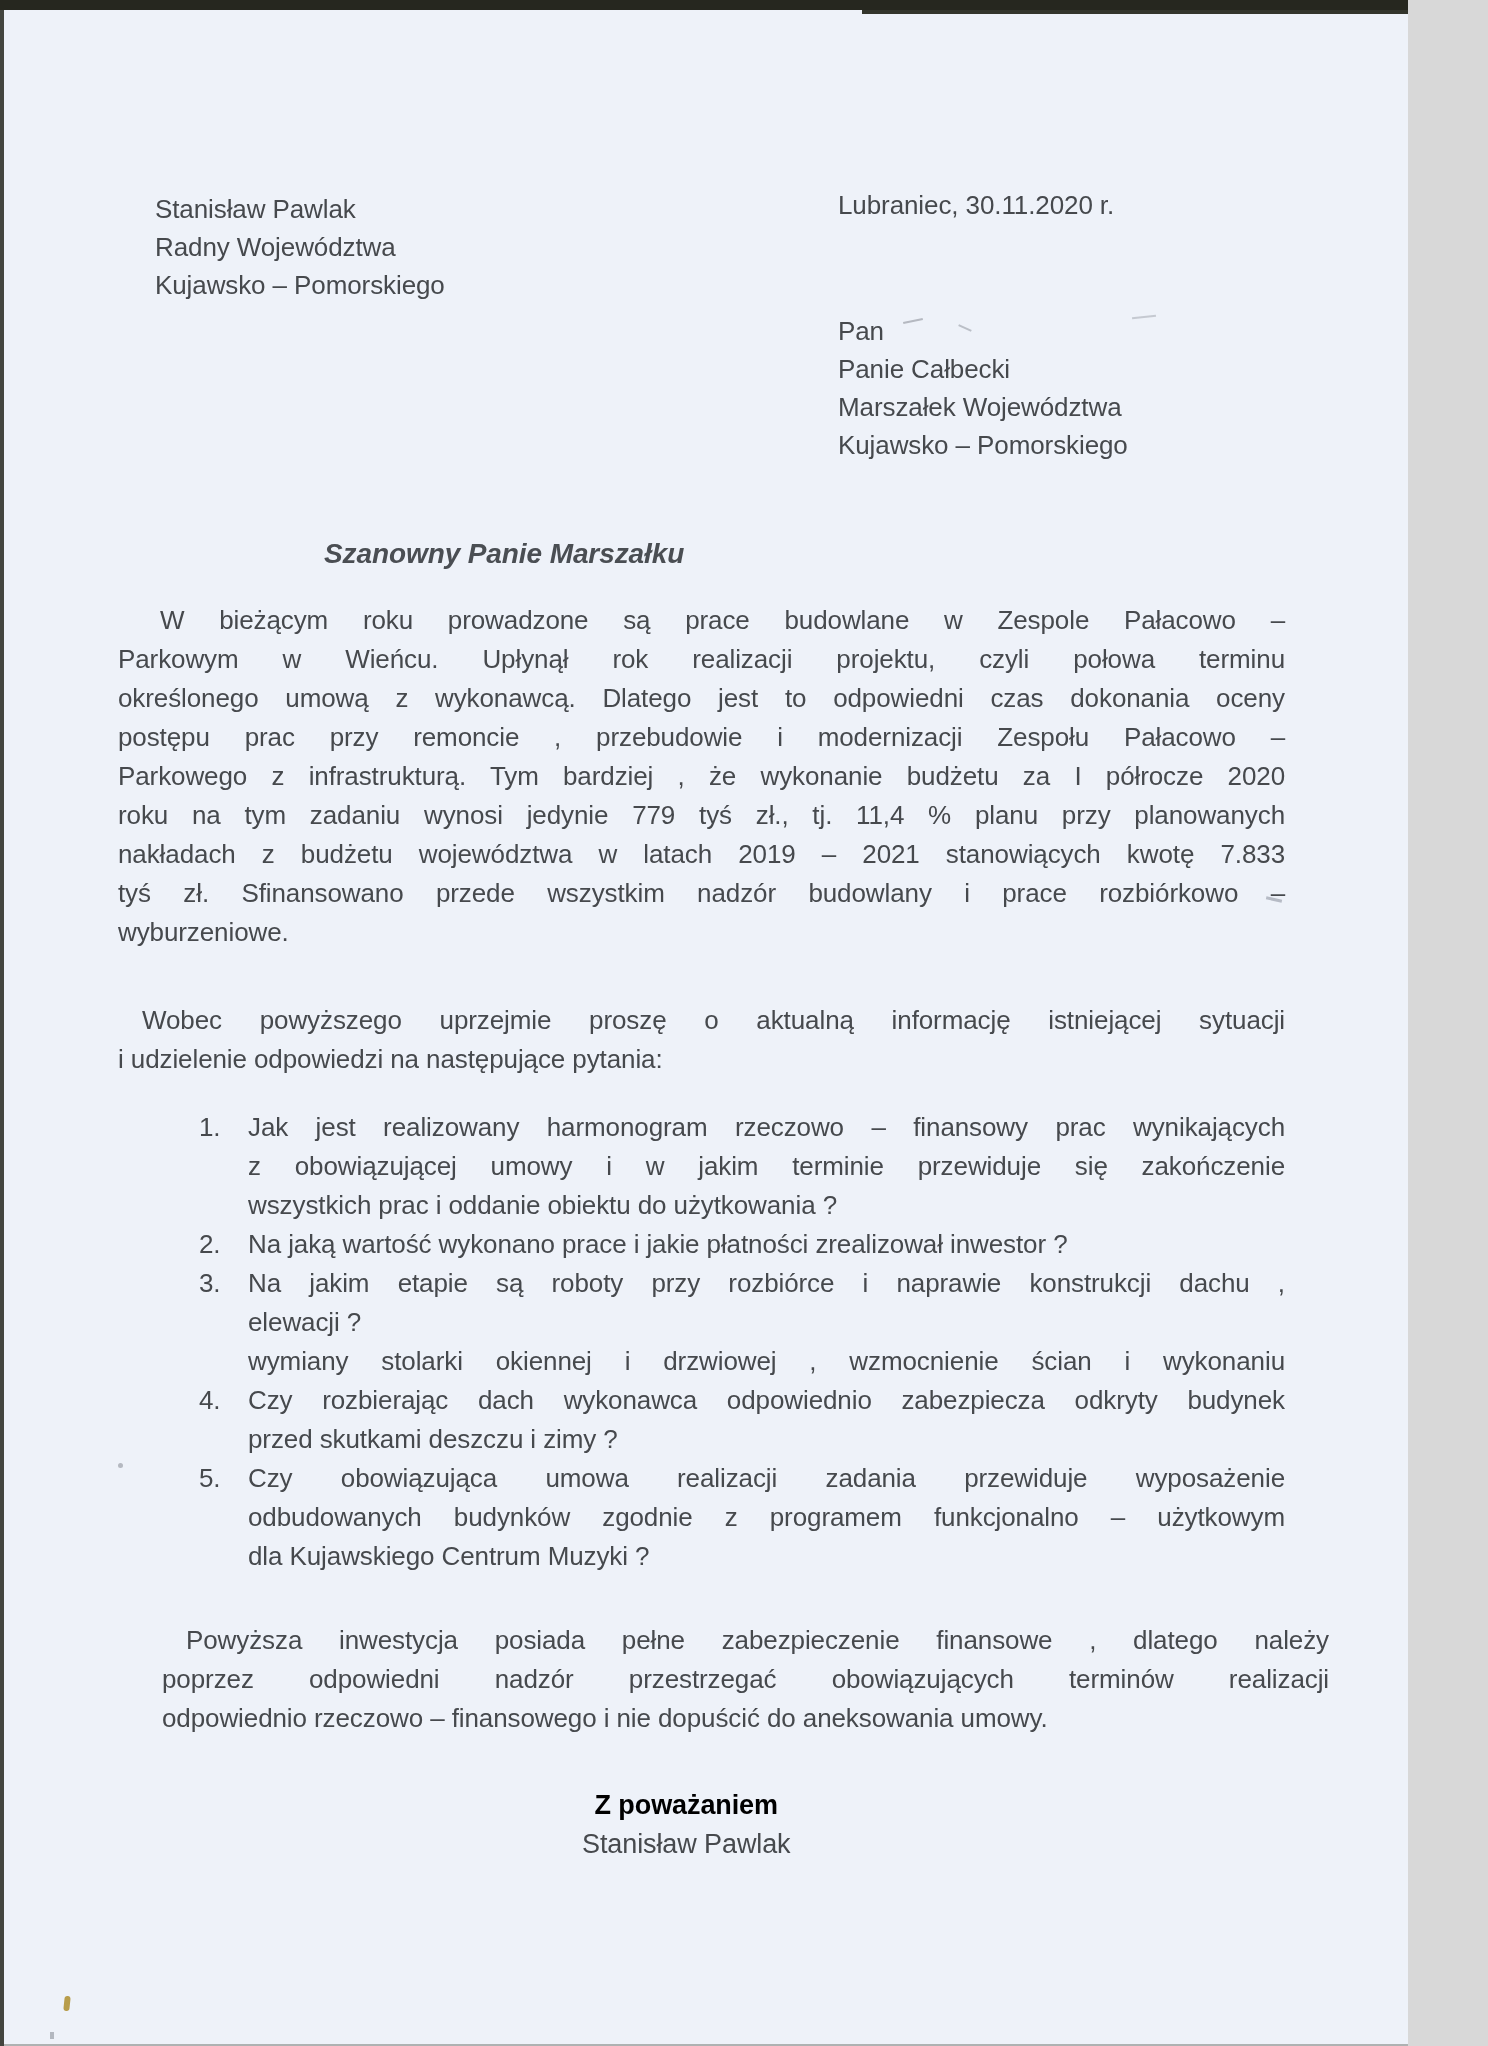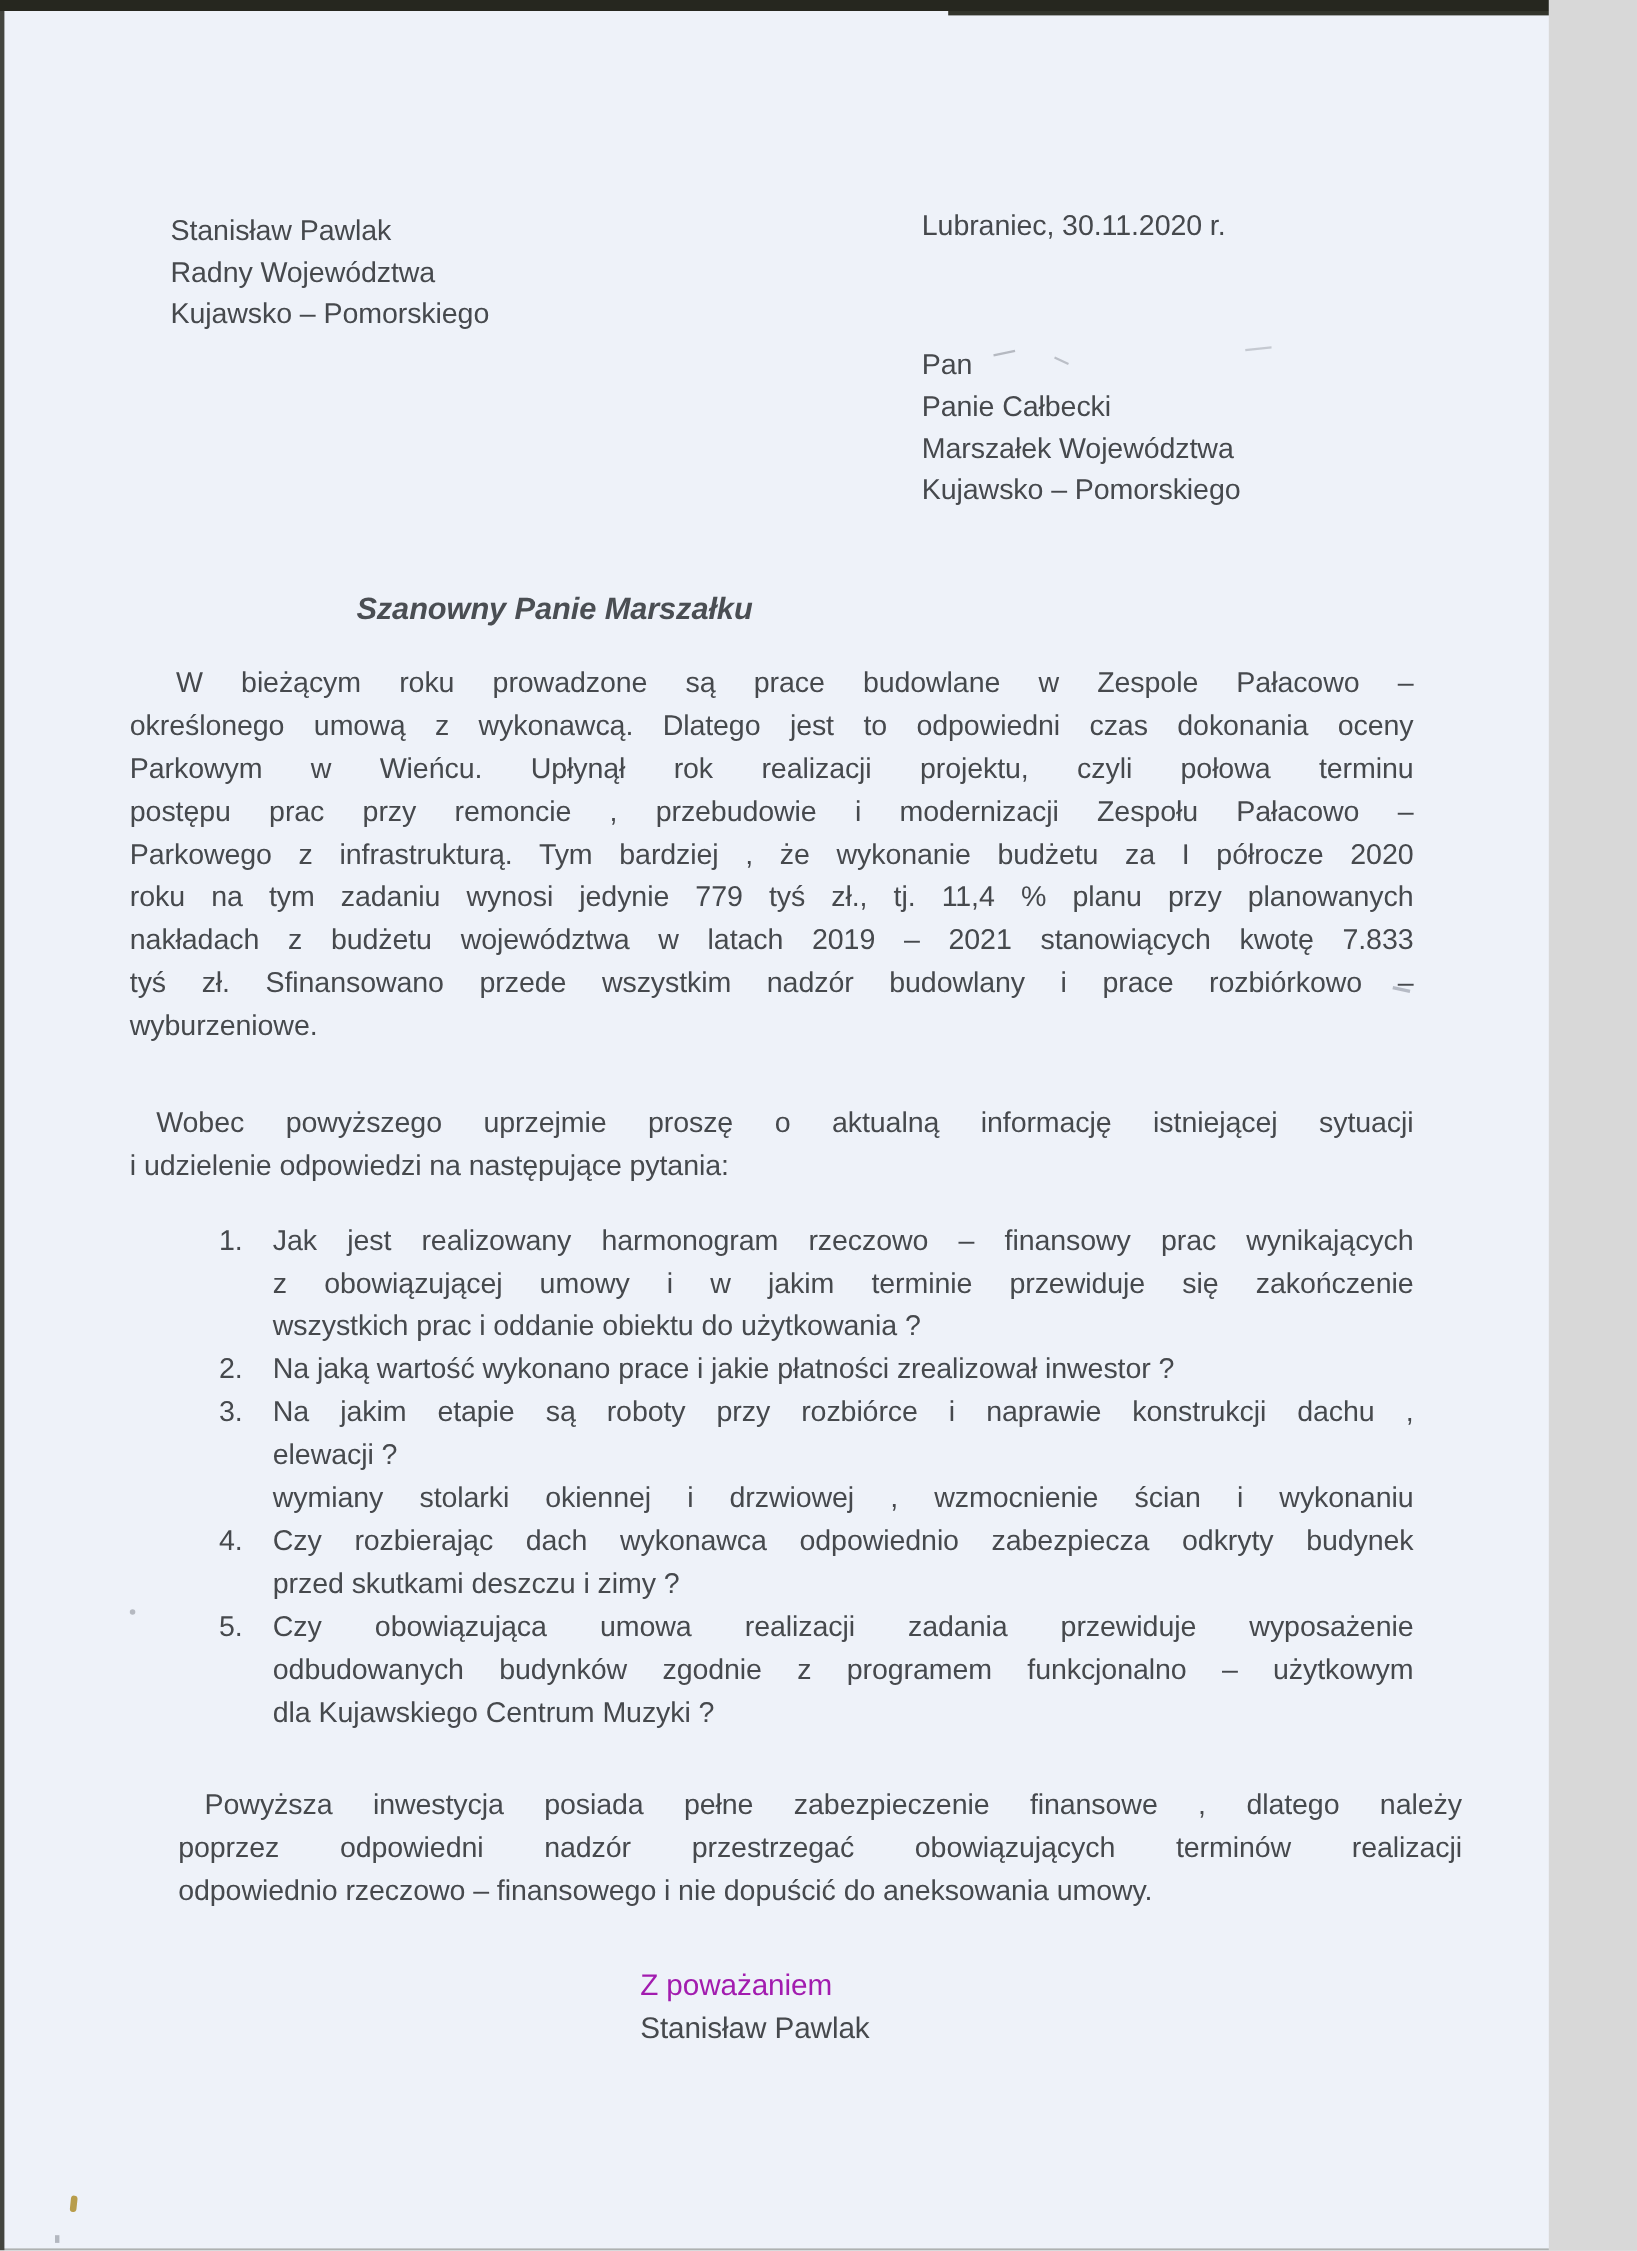--- a/index.html
+++ b/index.html
@@ -24,21 +24,21 @@
   .sender     { position: absolute; left: 155px; top: 190px; font-size: 26px; line-height: 38px; }
   .date       { position: absolute; left: 838px; top: 190px; font-size: 26px; }
   .recipient  { position: absolute; left: 838px; top: 312px; font-size: 26px; line-height: 38px; }
   .salutation { position: absolute; left: 324px; top: 538px; font-size: 28px; font-weight: bold; font-style: italic; color: #4a4e53; }
   .para       { position: absolute; left: 118px; width: 1167px; font-size: 26px; line-height: 39px; }
   .para-intro   { top: 601px; }
   .para-request { top: 1001px; }
   .qlist      { position: absolute; left: 118px; top: 1108px; width: 1167px; font-size: 26px; line-height: 39px; }
   .para-closing { top: 1621px; margin-left: 44px; }
   .signature  { position: absolute; left: 582px; top: 1786px; font-size: 27px; line-height: 39px; }
-  .valediction { font-weight: normal; color: #a21caf; }
+  .valediction { font-weight: bold; color: #000000; text-align: center; }
 
   
   .jline { text-align: justify; text-align-last: justify; min-height: 39px; }
   .jline.lastline { text-align: left; text-align-last: left; }
   .plain .jline { text-align: left; text-align-last: left; min-height: 38px; }
   [data-indent="wide"]   .jline:first-child { text-indent: 42px; }
   [data-indent="normal"] .jline:first-child { text-indent: 24px; }
 
   
   .q-item  { position: relative; padding-left: 130px; }
@@ -77,22 +77,22 @@
       <div class="jline">Pan</div>
       <div class="jline">Panie Całbecki</div>
       <div class="jline">Marszałek Województwa</div>
       <div class="jline lastline">Kujawsko – Pomorskiego</div>
     </div>
 
   <div class="salutation">Szanowny Panie Marszałku</div>
 
   <div class="para para-intro" data-indent="wide">
       <div class="jline">W bieżącym roku prowadzone są prace budowlane w Zespole Pałacowo –</div>
+      <div class="jline">Parkowym w Wieńcu. Upłynął rok realizacji projektu, czyli połowa terminu</div>
       <div class="jline">określonego umową z wykonawcą. Dlatego jest to odpowiedni czas dokonania oceny</div>
-      <div class="jline">Parkowym w Wieńcu. Upłynął rok realizacji projektu, czyli połowa terminu</div>
       <div class="jline">postępu prac przy remoncie , przebudowie i modernizacji Zespołu Pałacowo –</div>
       <div class="jline">Parkowego z infrastrukturą. Tym bardziej , że wykonanie budżetu za I półrocze 2020</div>
       <div class="jline">roku na tym zadaniu wynosi jedynie 779 tyś zł., tj. 11,4 % planu przy planowanych</div>
       <div class="jline">nakładach z budżetu województwa w latach 2019 – 2021 stanowiących kwotę 7.833</div>
       <div class="jline">tyś zł. Sfinansowano przede wszystkim nadzór budowlany i prace rozbiórkowo –</div>
       <div class="jline lastline">wyburzeniowe.</div>
     </div>
 
   <div class="para para-request" data-indent="normal">
       <div class="jline">Wobec powyższego uprzejmie proszę o aktualną informację istniejącej sytuacji</div>

